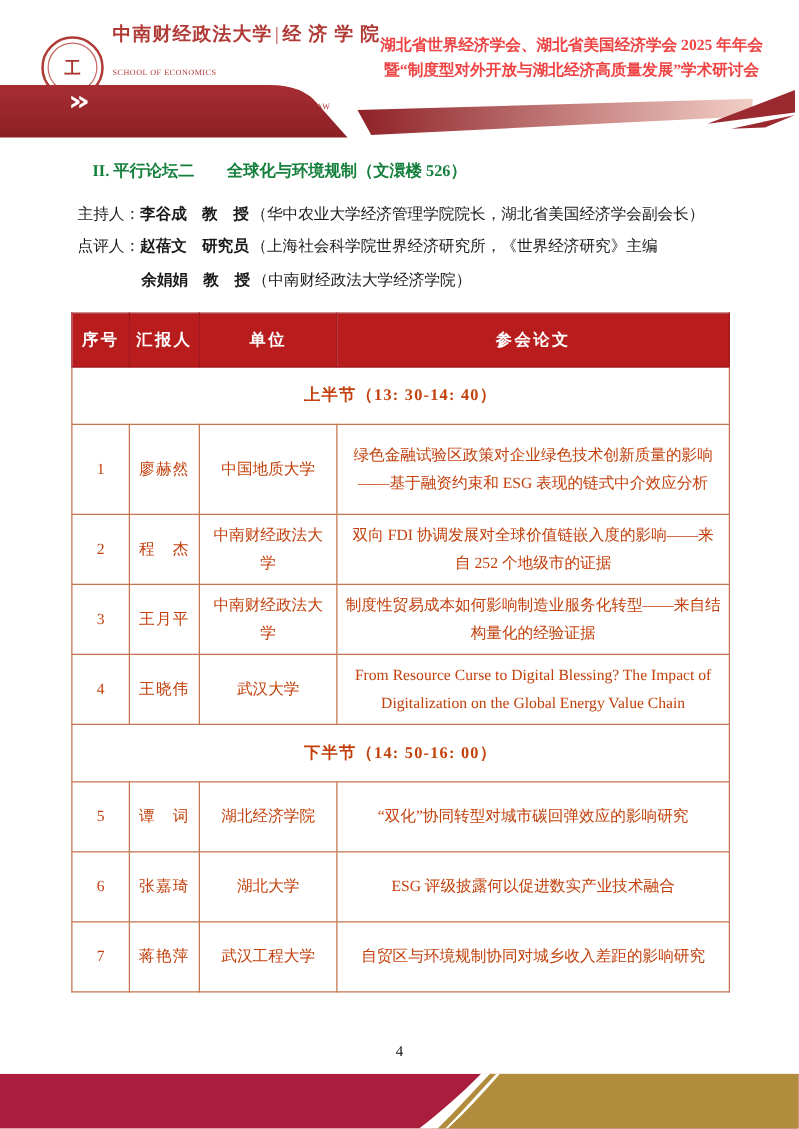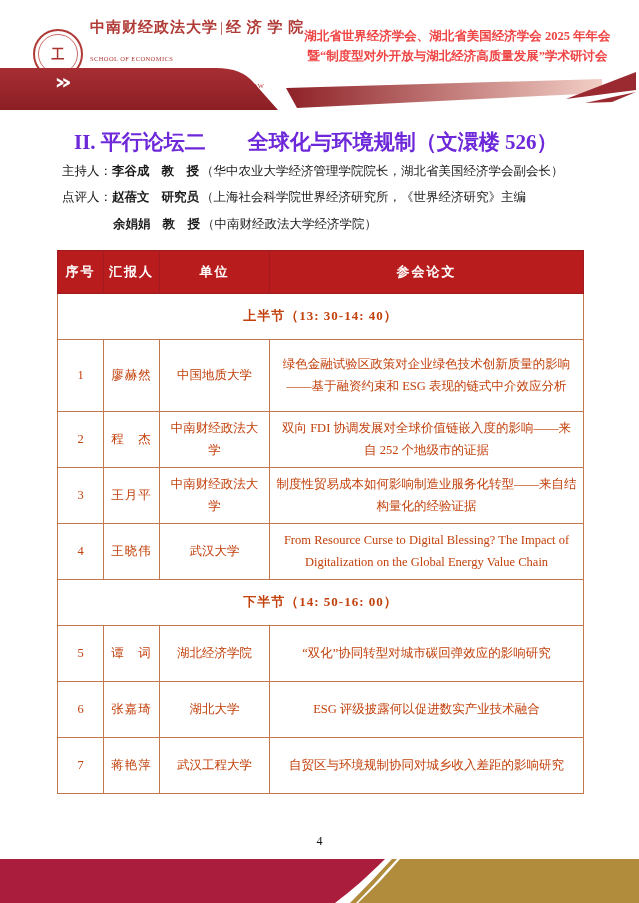--- a/index.html
+++ b/index.html
@@ -46,21 +46,21 @@
   .banner svg{display:block;}
   .chevrons{
     position:absolute;top:5px;left:56px;
     color:#fff;font-size:22px;font-weight:bold;line-height:1;
     transform:scaleX(1.25);letter-spacing:-1px;
     font-family:"DejaVu Sans",sans-serif;
   }
   
   .forum-title{
     position:absolute;top:128px;left:74px;right:40px;
-    color:#6d28d9;font-weight:bold;font-size:21px;white-space:nowrap;
+    color:#15803d;font-weight:bold;font-size:13px;white-space:nowrap;
   }
   .people{
     position:absolute;top:158px;left:62px;right:34px;
     font-size:12.5px;line-height:2.1;
   }
   .people .row{white-space:nowrap;}
   .people .row.indent{padding-left:51px;}
   .p-label{font-weight:normal;}
   .p-name{font-weight:bold;margin-right:12px;}
   .p-title{font-weight:bold;margin-right:2px;}

